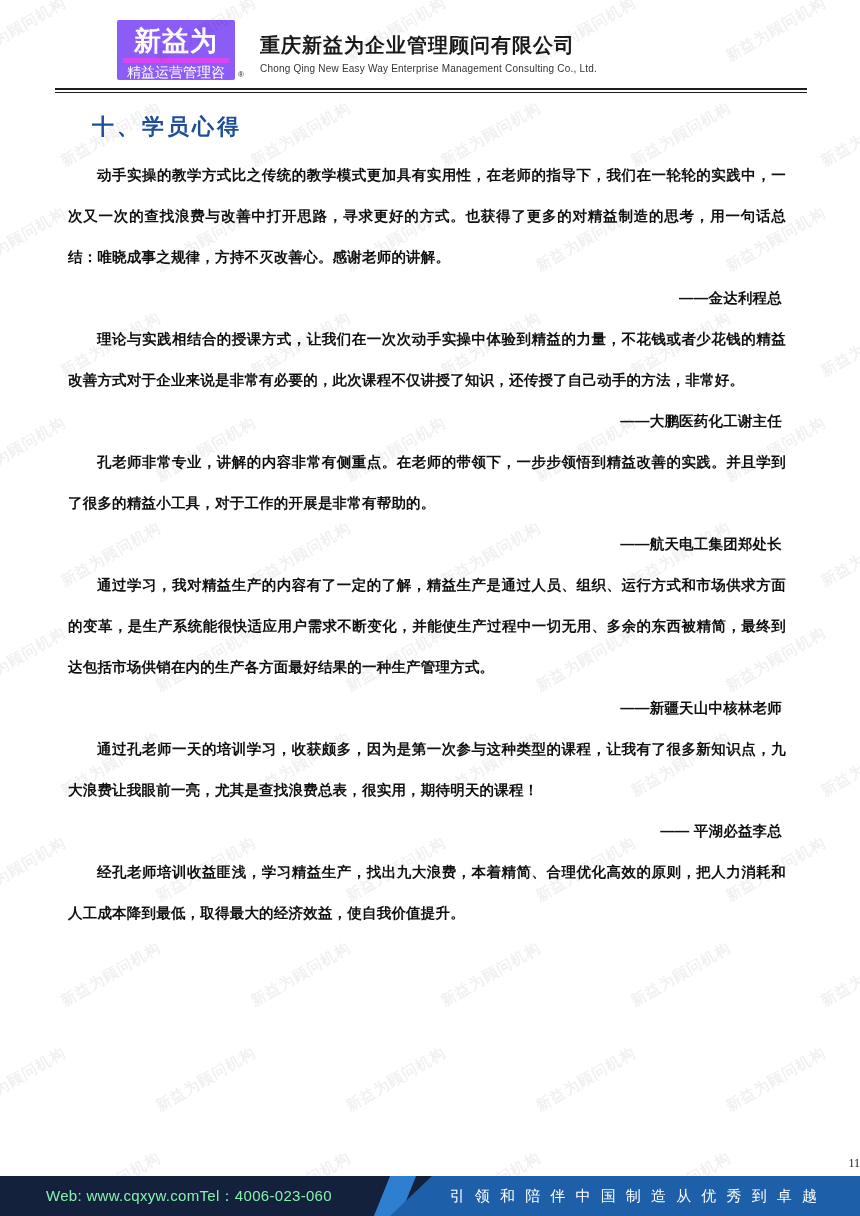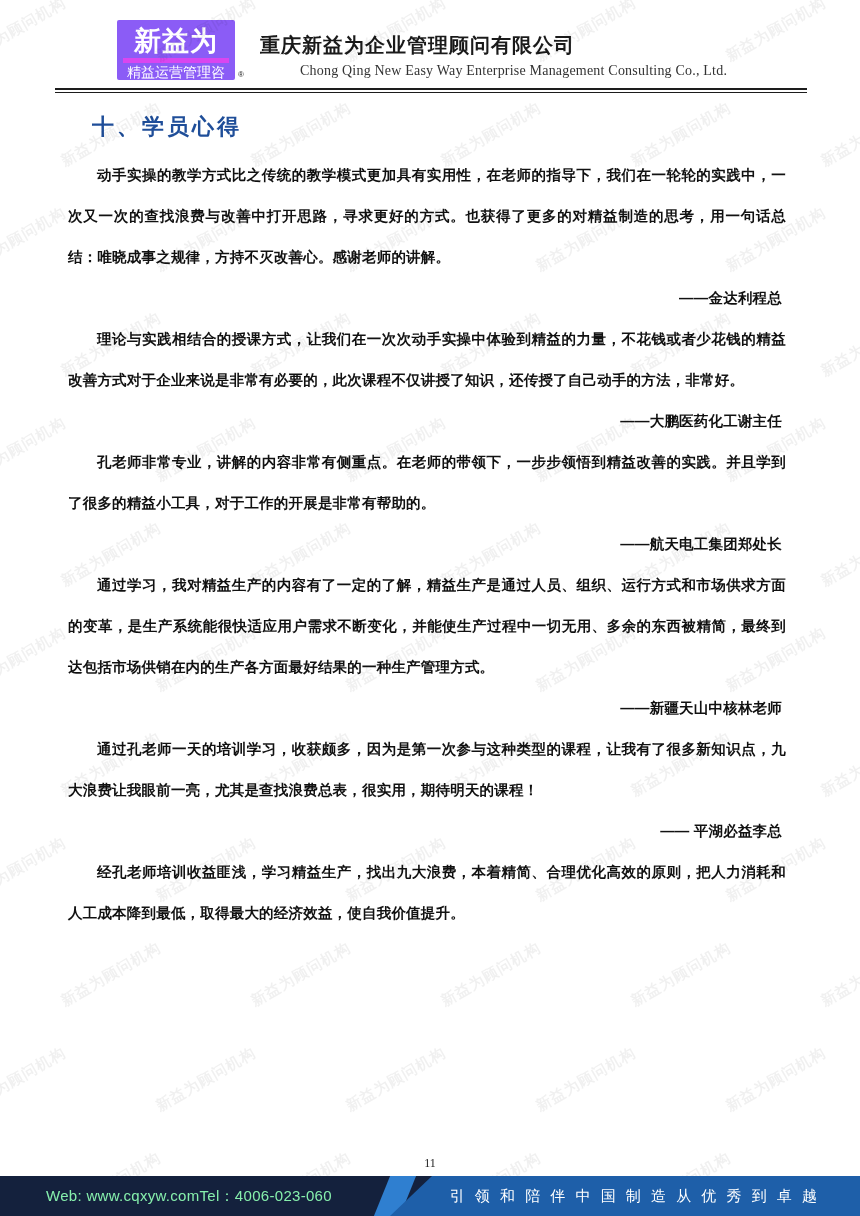--- a/index.html
+++ b/index.html
@@ -92,25 +92,24 @@
     top: 14px;
     font-size: 20px;
     font-weight: bold;
     color: #1a1a1a;
     letter-spacing: 1px;
   }
   .company-en {
     position: absolute;
     left: 205px;
     top: 45px;
-    font-size: 14px;
+    font-size: 10px;
     color: #333;
-    font-family: Liberation Serif, serif;
+    font-family: Liberation Sans, sans-serif;
     letter-spacing: 0.2px;
-    margin-left: 40px;
   }
   .header-rule {
     position: absolute;
     left: 55px;
     top: 88px;
     width: 752px;
     height: 0;
     border-top: 2px solid #1d1d1d;
   }
   .header-rule2 {
@@ -160,21 +159,21 @@
     padding-right: 4px;
     letter-spacing: 0.2px;
   }
 
   
   .page-number {
     position: absolute;
     left: 0;
     top: 1156px;
     width: 860px;
-    text-align: center;
+    text-align: right;
     font-size: 12px;
     color: #222;
     font-family: "Liberation Serif", serif;
   }
 
   
   .footer {
     position: absolute;
     left: 0;
     top: 1176px;

